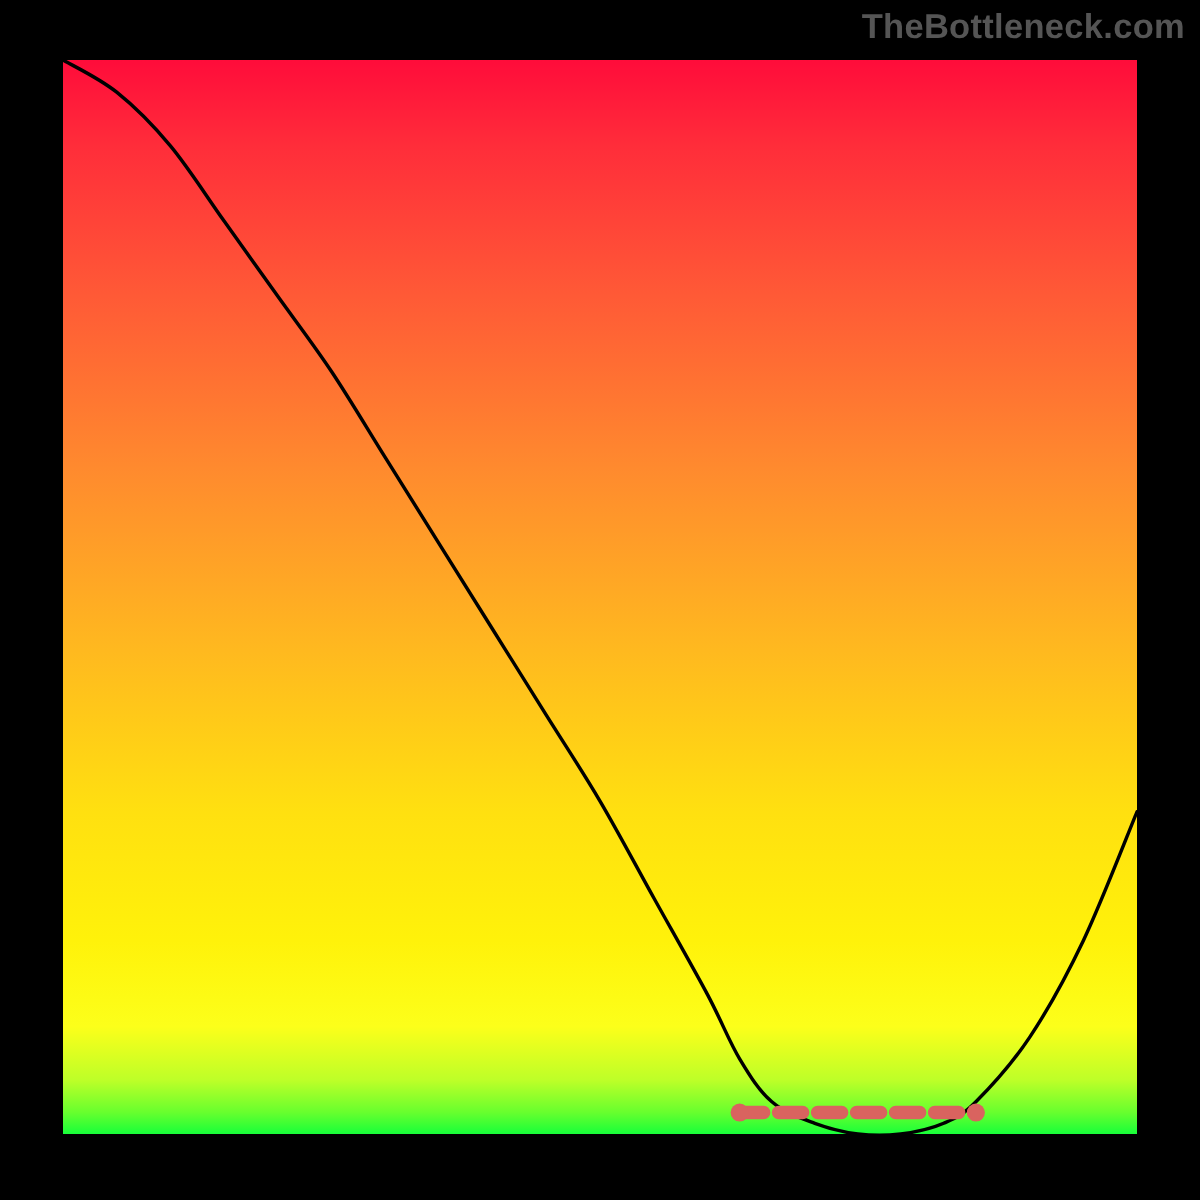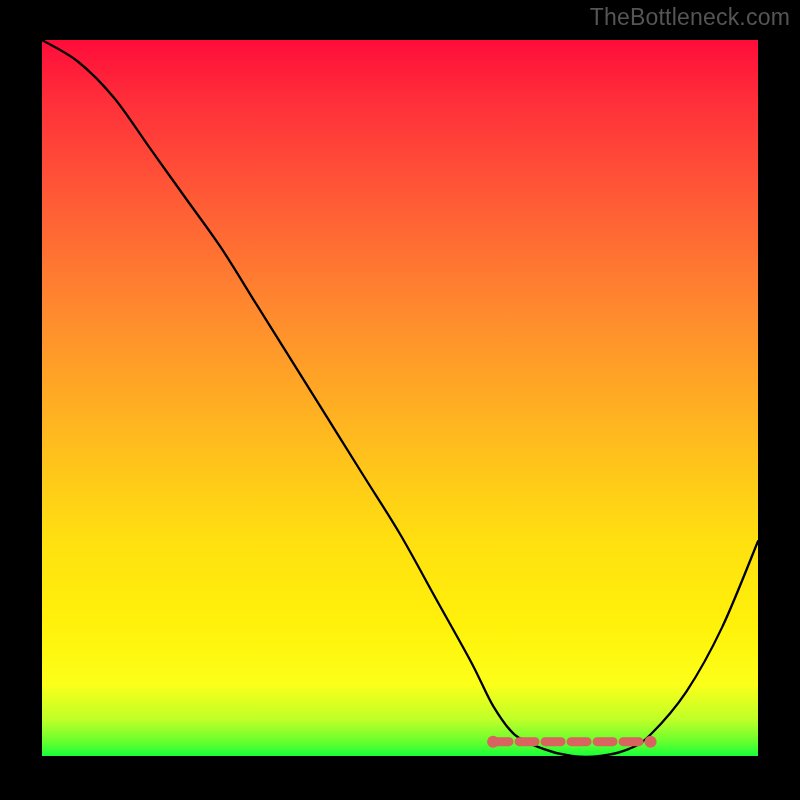--- a/index.html
+++ b/index.html
@@ -16,21 +16,21 @@
     width: 800px;
     height: 800px;
     background: #000;
   }
   .watermark {
     position: absolute;
     top: 4px;
     right: 10px;
     color: #555;
     font-size: 23px;
-    font-weight: 400;
+    font-weight: 700;
     letter-spacing: 0.2px;
     z-index: 5;
   }
   .plot-area {
     position: absolute;
     left: 42px;
     top: 40px;
     width: 716px;
     height: 716px;
     overflow: hidden;

